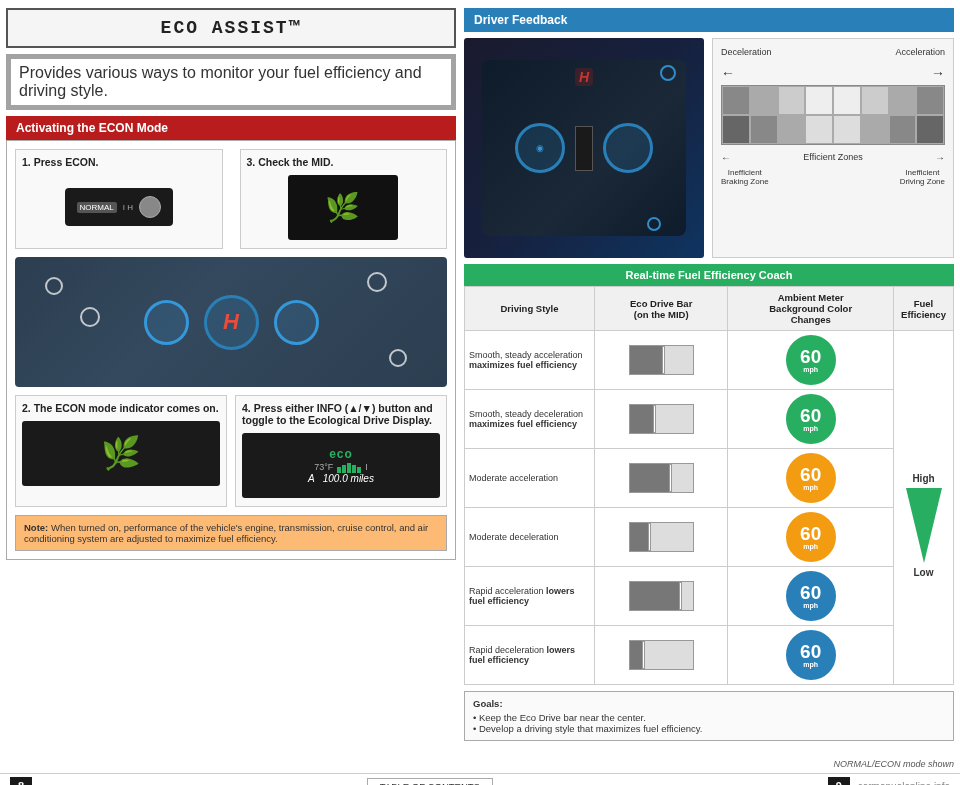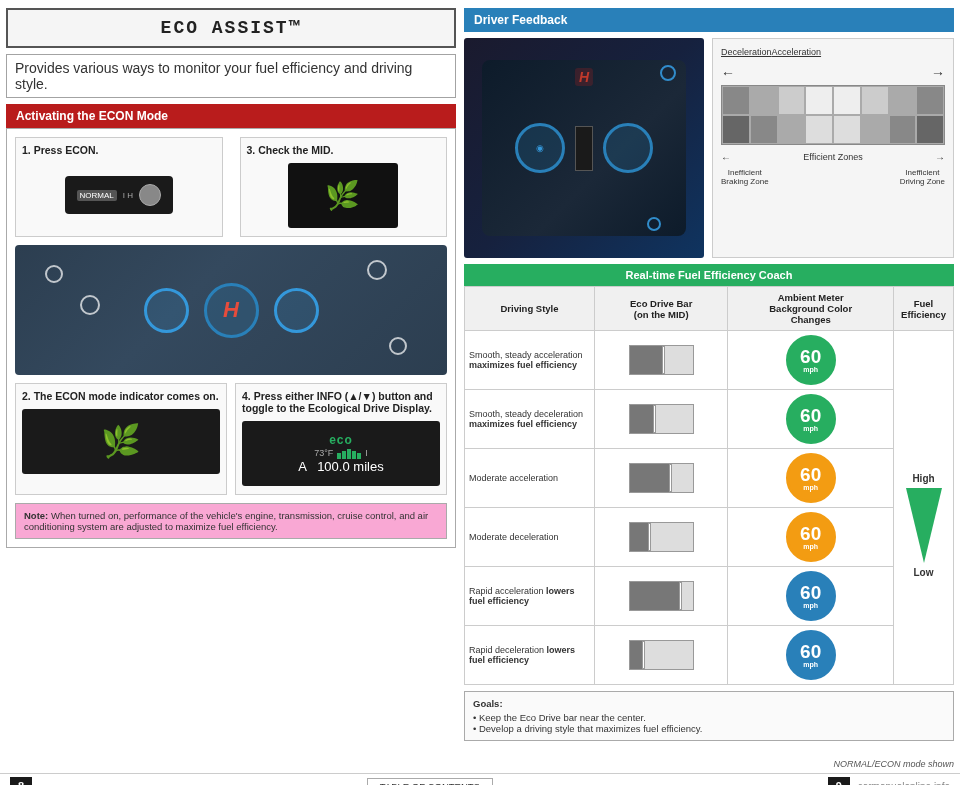--- a/index.html
+++ b/index.html
@@ -45,23 +45,23 @@
       text-align: center;
       font-family: 'Courier New', monospace;
       font-size: 18px;
       font-weight: bold;
       letter-spacing: 2px;
       color: #222;
       background: #f5f5f5;
     }
 
     .subtitle-box {
-      border: 1px solid #a3a3a3;
+      border: 5px solid #a3a3a3;
       padding: 5px 8px;
-      font-size: 14px;
+      font-size: 16px;
       color: #333;
     }
 
     .activating-header {
       background: #b91c1c;
       color: #fff;
       padding: 5px 10px;
       font-size: 12px;
       font-weight: bold;
     }
@@ -235,29 +235,30 @@
       gap: 1px;
       align-items: flex-end;
       height: 12px;
     }
     .eco-bar-seg {
       width: 4px;
       background: #27ae60;
     }
     .eco-display-bottom {
       color: #fff;
-      font-size: 13px;
+      font-size: 10px;
+      font-style: italic;
     }
 
     .note-box {
       border: 1px solid #aaa;
       padding: 6px 8px;
       font-size: 9.5px;
       color: #333;
-      background: #f9a8d4;
+      background: #fdba74;
     }
     .note-bold { font-weight: bold; }
 
     
     .right-panel {
       flex: 1;
       display: flex;
       flex-direction: column;
       gap: 6px;
     }
@@ -292,24 +293,23 @@
       background: #f5f5f5;
       border: 1px solid #ccc;
       padding: 8px;
       display: flex;
       flex-direction: column;
       gap: 4px;
     }
 
     .ambient-top-row {
       display: flex;
-      justify-content: flex-start;
+      justify-content: space-between;
       font-size: 9px;
       color: #333;
-      text-decoration: underline;
     }
 
     
     .rfe-table-container {
       flex: 1;
       overflow: hidden;
     }
 
     .rfe-header {
       background: #27ae60;

